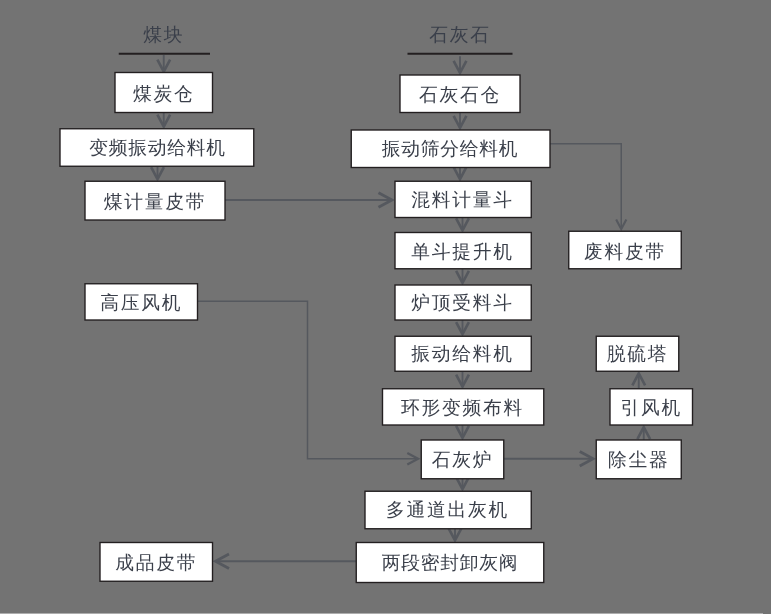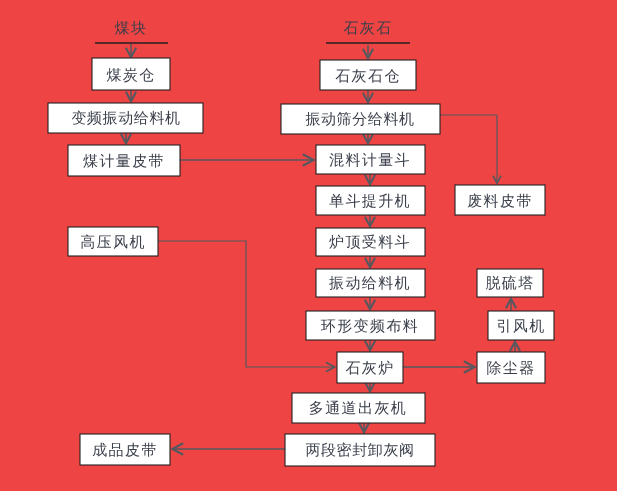--- a/index.html
+++ b/index.html
@@ -10,21 +10,21 @@
   body {
     width: 617px;
     height: 491px;
     font-family: "DejaVu Sans", "Liberation Sans", sans-serif;
     overflow: hidden;
   }
   #flowchart-root {
     position: relative;
     width: 617px;
     height: 491px;
-    background: #ef4444;
+    background: #737373;
   }
   svg#flow-svg {
     position: absolute;
     top: 0;
     left: 0;
     width: 617px;
     height: 491px;
   }
   .node-rect {
     fill: #ffffff;

